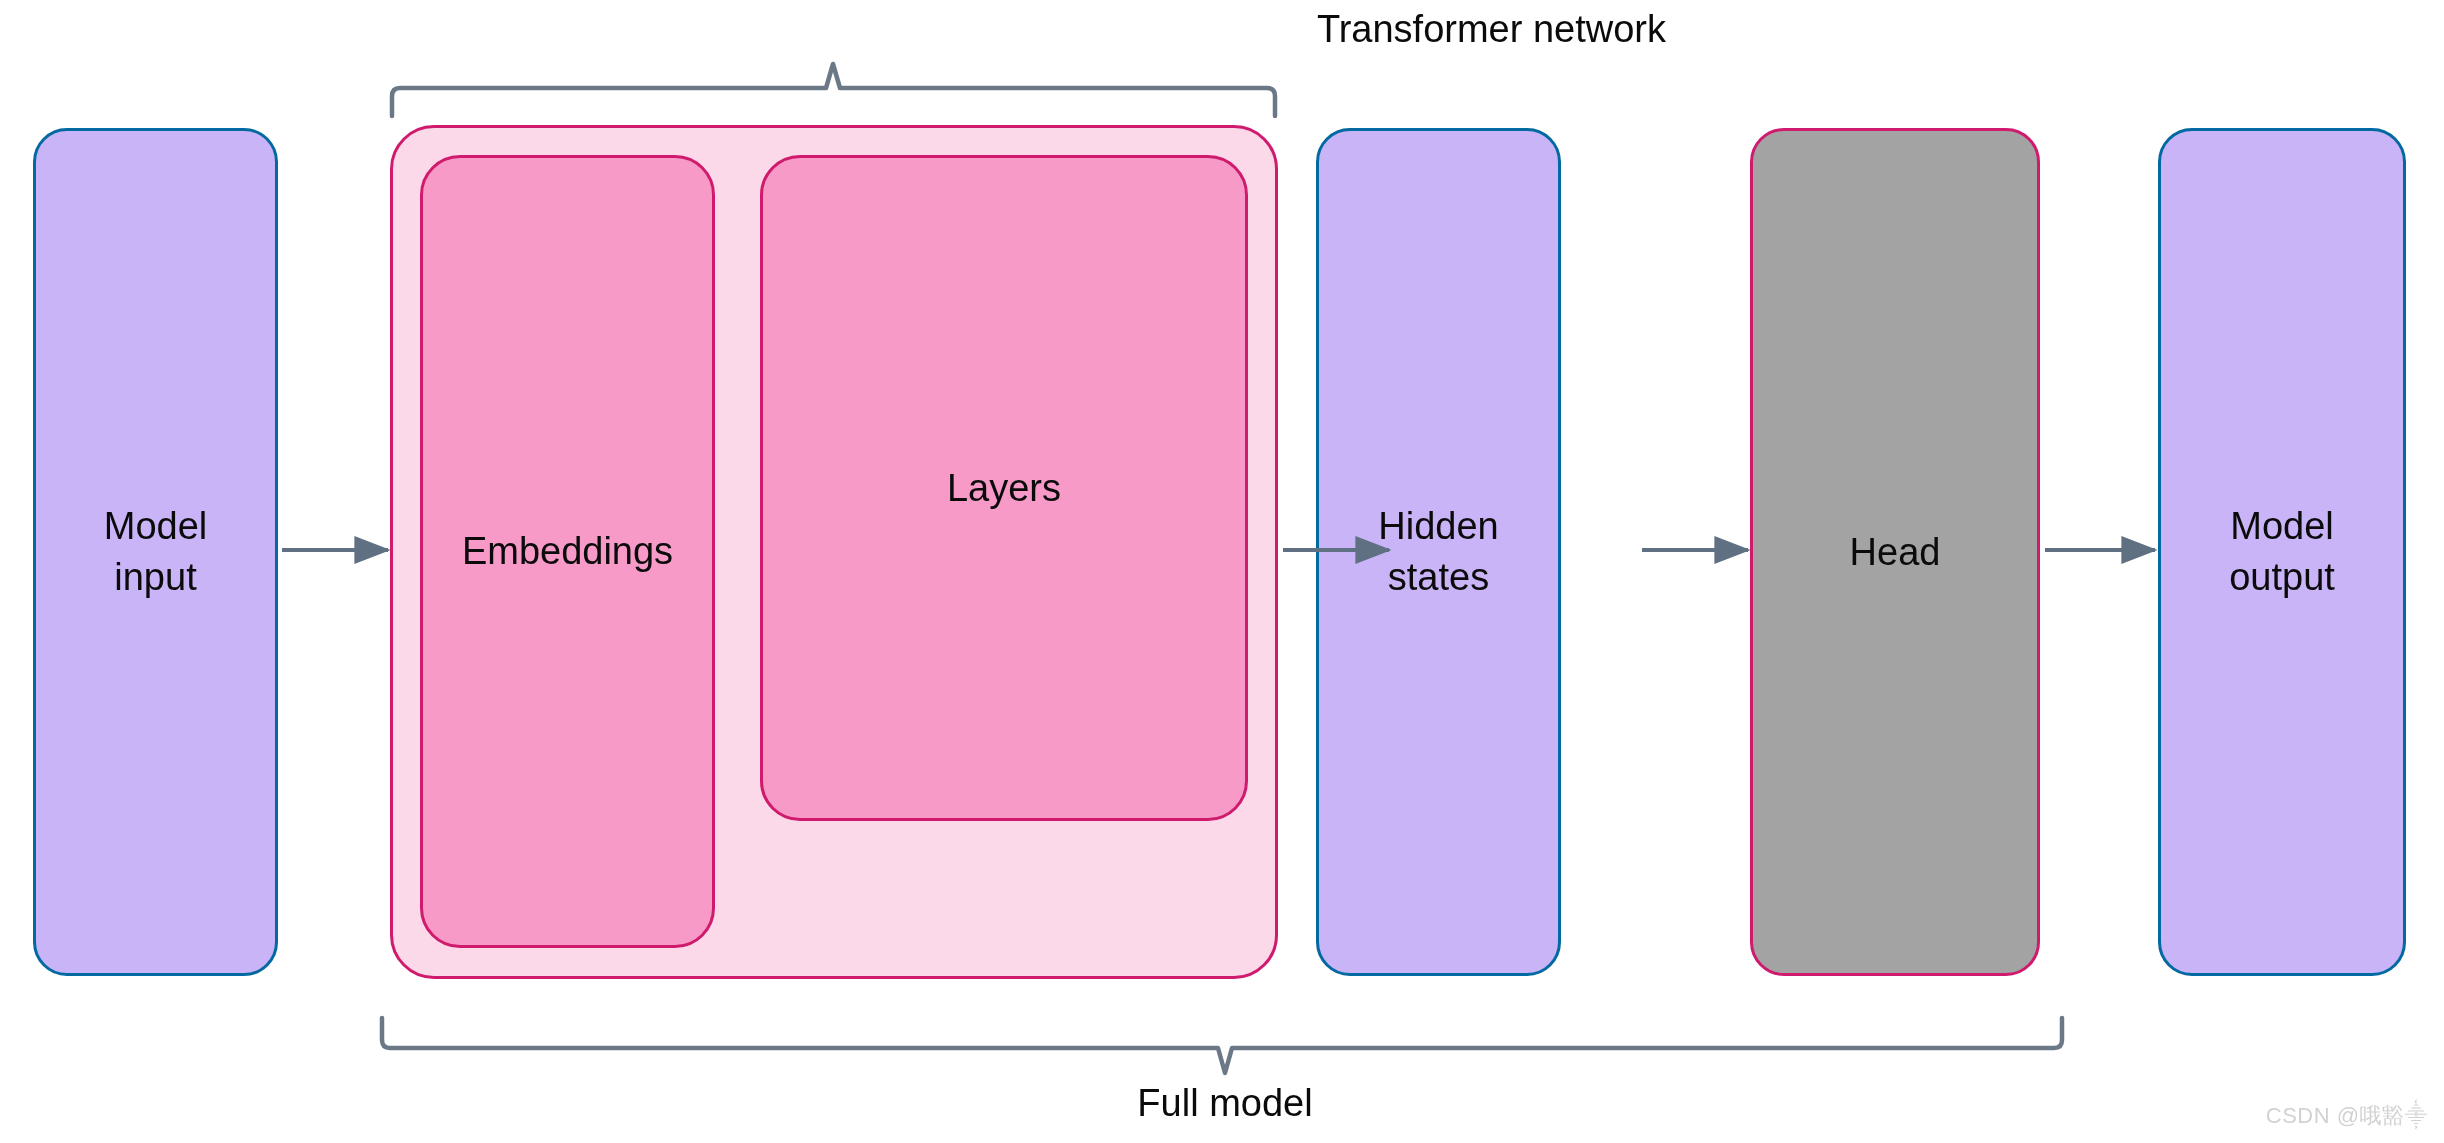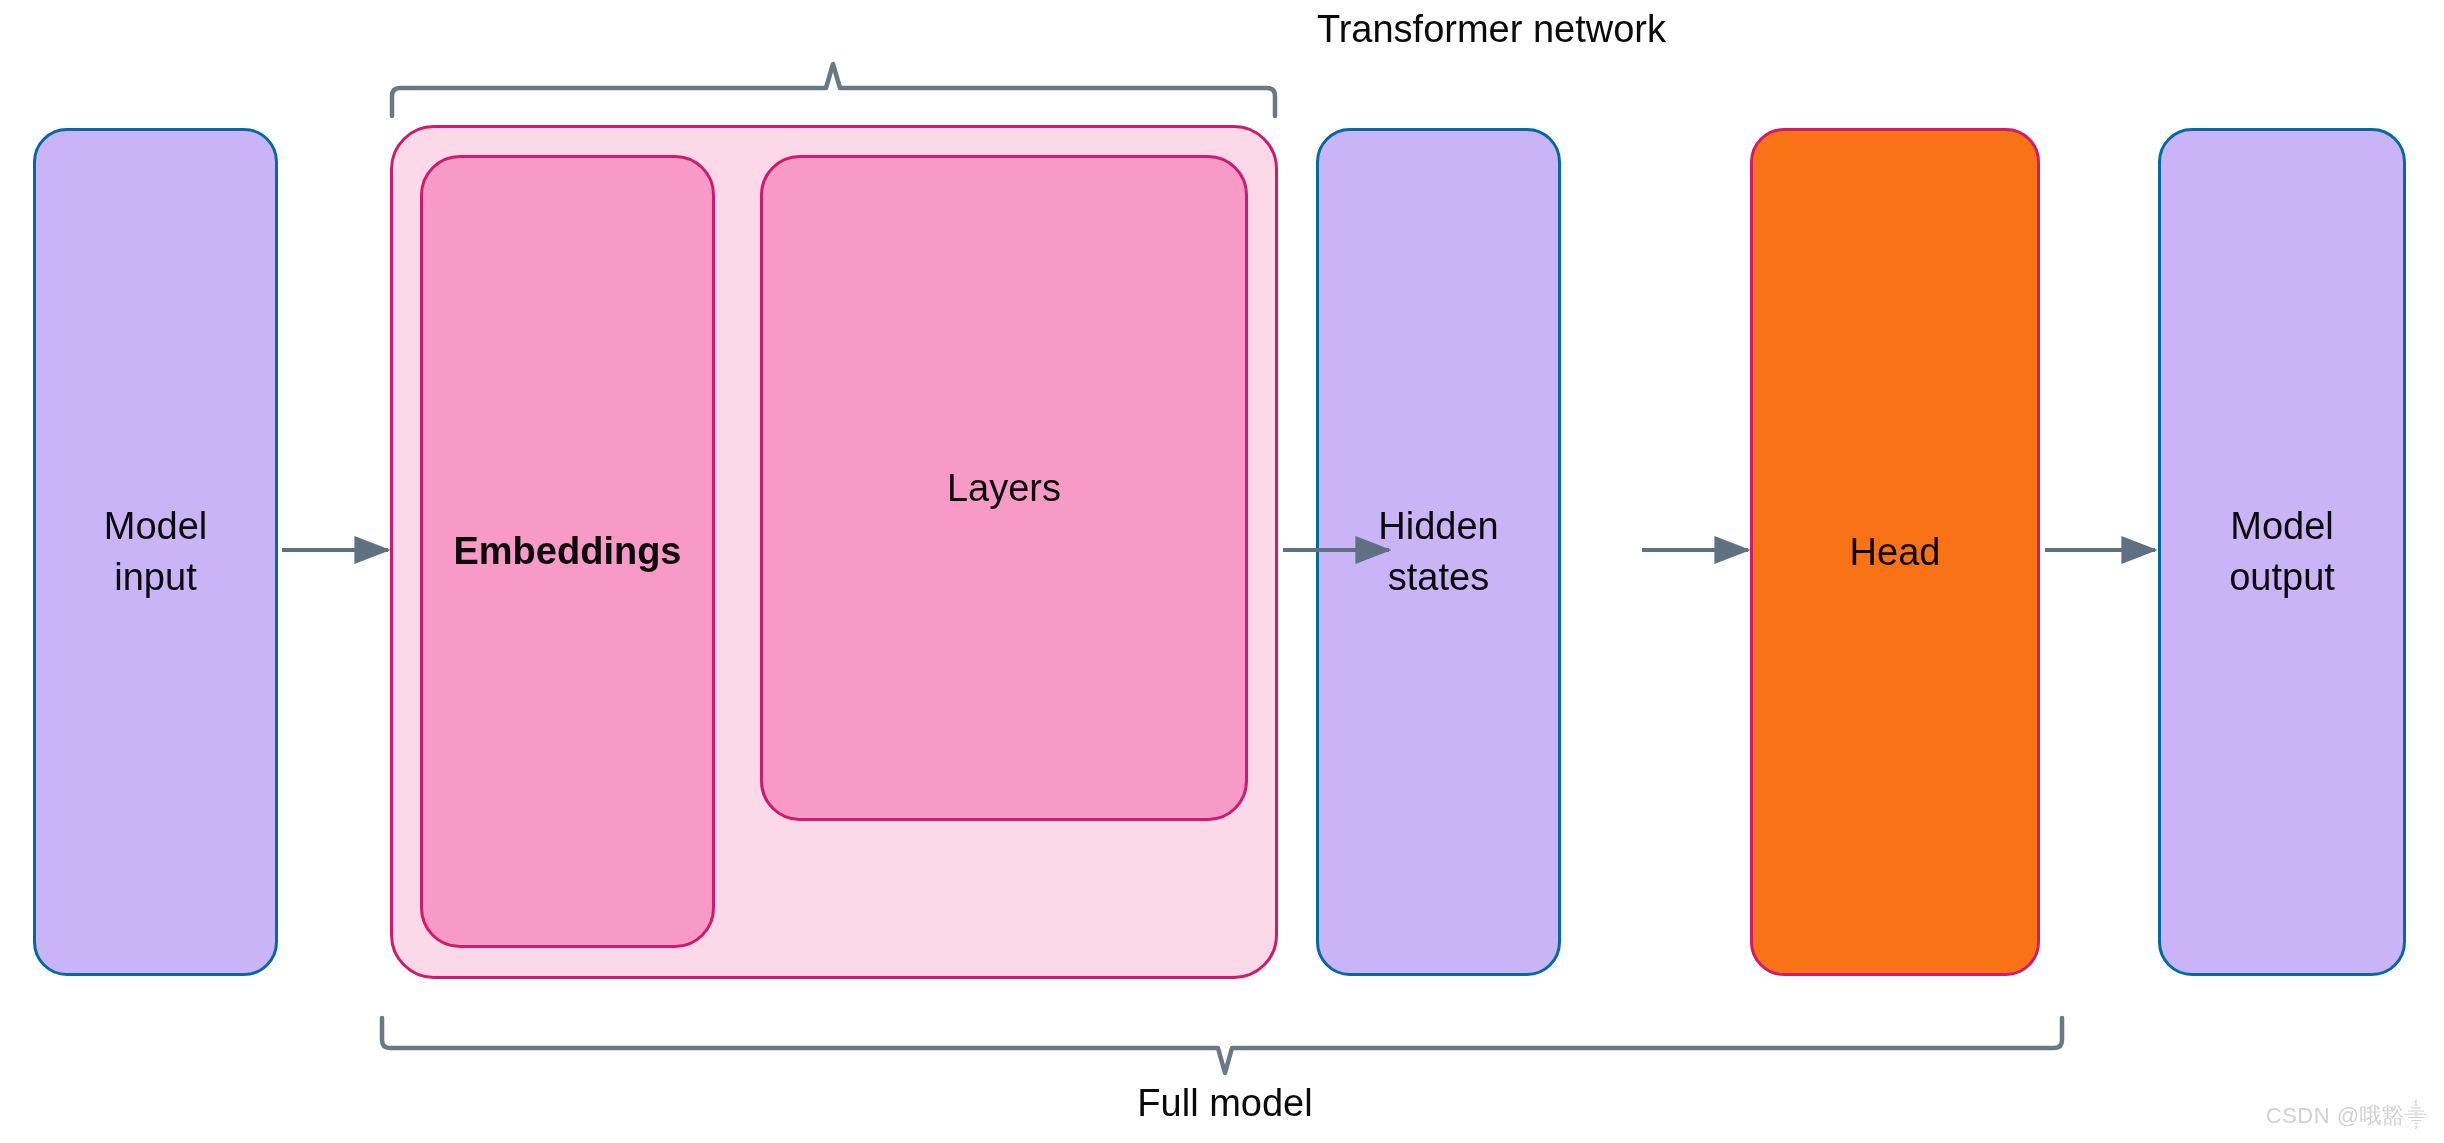--- a/index.html
+++ b/index.html
@@ -29,21 +29,21 @@
     font-size: 38px;
     font-family: "Liberation Sans", sans-serif;
     white-space: pre-line;
   }
   .node-purple {
     background: #c9b4f7;
     border: 3px solid #0369a1;
     border-radius: 34px;
   }
   .node-pink {
-    background: #f97316;
+    background: #a3a3a3;
     border: 3px solid #d01a6e;
     border-radius: 34px;
   }
   .node-pink-outer {
     background: #fbd9e9;
     border: 3px solid #d01a6e;
     border-radius: 44px;
   }
   .node-pink-inner {
     background: #f79ac8;
@@ -82,21 +82,21 @@
 
 <div id="canvas">
 
   <div class="node node-purple" style="left:33px; top:128px; width:245px; height:848px;">
     <span>Model
 input</span>
   </div>
 
   <div class="node node-pink-outer" style="left:390px; top:125px; width:888px; height:854px;"></div>
 
-  <div class="node node-pink-inner" style="left:420px; top:155px; width:295px; height:793px;font-weight:bold;">
+  <div class="node node-pink-inner" style="left:420px; top:155px; width:295px; height:793px;">
     <span>Embeddings</span>
   </div>
 
   <div class="node node-pink-inner" style="left:760px; top:155px; width:488px; height:666px;">
     <span>Layers</span>
   </div>
 
   <div class="node node-purple" style="left:1316px; top:128px; width:245px; height:848px;">
     <span>Hidden
 states</span>

